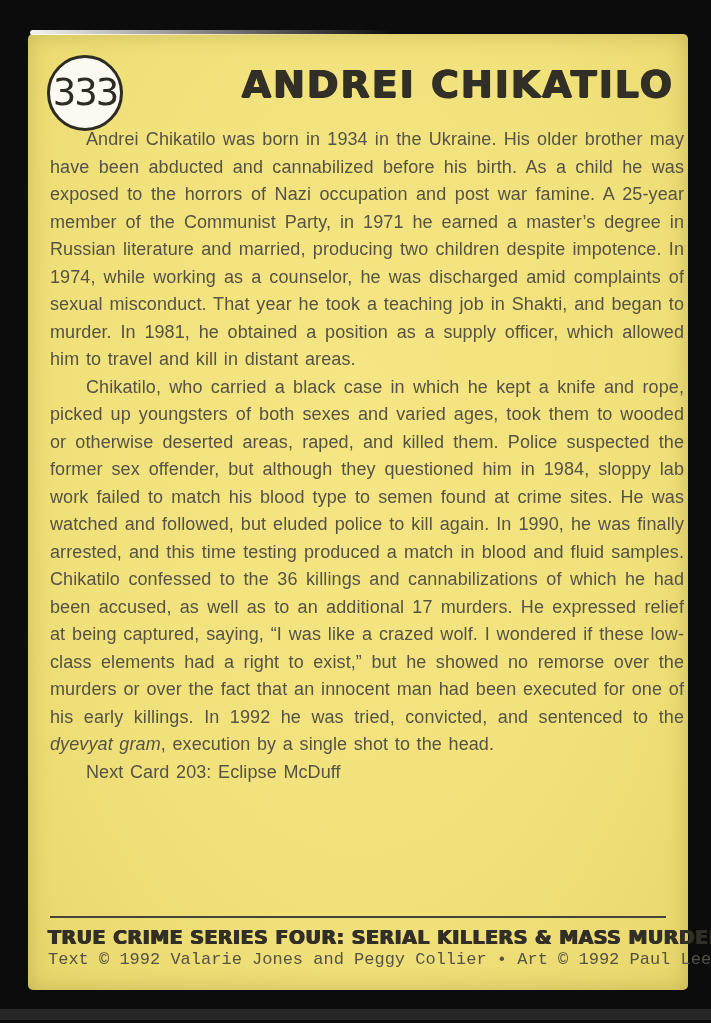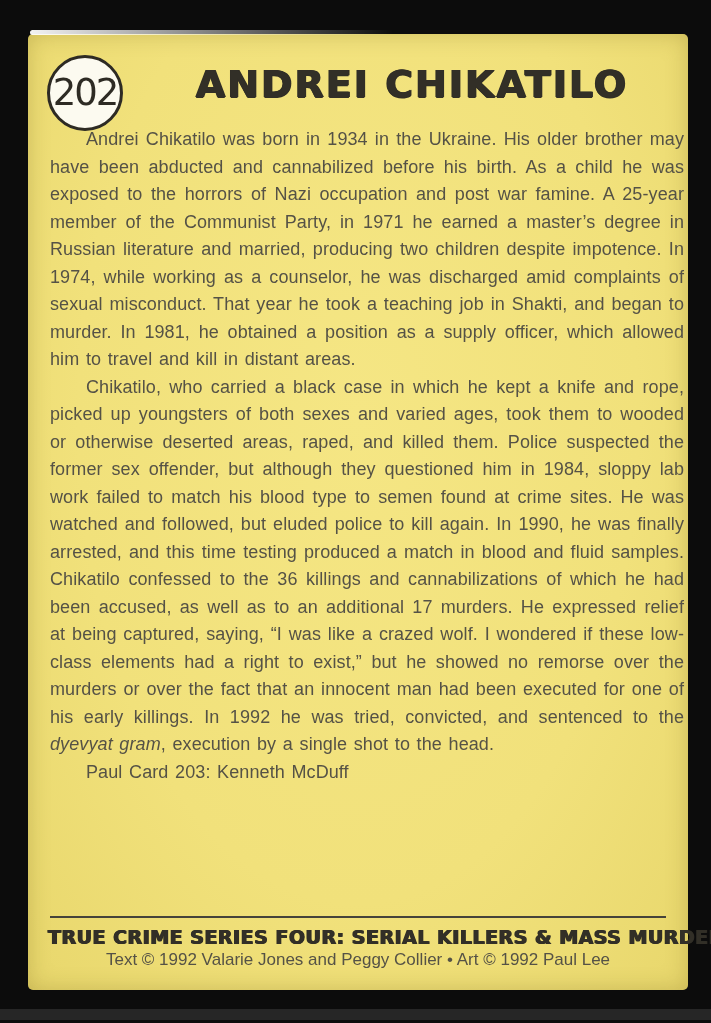--- a/index.html
+++ b/index.html
@@ -61,22 +61,22 @@
   }
   .badge span {
     font-family: "DejaVu Sans", sans-serif;
     font-size: 37px;
     letter-spacing: -2px;
     color: #2e2b24;
     transform: translateY(-1px);
   }
   .title {
     margin: 0;
-    padding: 26px 0 0 108px;
-    text-align: center;
+    padding: 26px 14px 0 108px;
+    text-align: right;
     font-family: "DejaVu Sans", sans-serif;
     font-size: 38px;
     line-height: 48px;
     font-weight: bold;
     letter-spacing: 2px;
     color: #322f27;
     
     text-shadow: 0.8px 0 0 #322f27, -0.8px 0 0 #322f27, 0 0.5px 0 #322f27;
   }
   .body-text {
@@ -119,40 +119,41 @@
     letter-spacing: 0.5px;
     color: #322f27;
     text-shadow: 0.7px 0 0 #322f27, -0.7px 0 0 #322f27;
     white-space: nowrap;
   }
   .credits {
     font-size: 17px;
     line-height: 21.5px;
     color: #555246;
     white-space: nowrap;
+    font-family: Liberation Mono, monospace;
   }
 </style>
 </head>
 <body>
 
 <div class="scan">
   <div class="scan-band"></div>
 
   <div class="card">
 
     <div class="badge">
-      <span>202</span>
+      <span>333</span>
     </div>
 
     <h1 class="title">ANDREI CHIKATILO</h1>
 
     <div class="body-text">
       <p class="para">Andrei Chikatilo was born in 1934 in the Ukraine. His older brother may have been abducted and cannabilized before his birth. As a child he was exposed to the horrors of Nazi occupation and post war famine. A 25-year member of the Communist Party, in 1971 he earned a master’s degree in Russian literature and married, producing two children despite impotence. In 1974, while working as a counselor, he was discharged amid complaints of sexual misconduct. That year he took a teaching job in Shakti, and began to murder. In 1981, he obtained a position as a supply officer, which allowed him to travel and kill in distant areas.</p>
       <p class="para"><span>Chikatilo, who carried a black case in which he kept a knife and rope, picked up youngsters of both sexes and varied ages, took them to wooded or otherwise deserted areas, raped, and killed them. Police suspected the former sex offender, but although they questioned him in 1984, sloppy lab work failed to match his blood type to semen found at crime sites. He was watched and followed, but eluded police to kill again. In 1990, he was finally arrested, and this time testing produced a match in blood and fluid samples. Chikatilo confessed to the 36 killings and cannabilizations of which he had been accused, as well as to an additional 17 murders. He expressed relief at being captured, saying, “I was like a crazed wolf. I wondered if these low-class elements had a right to exist,” but he showed no remorse over the murders or over the fact that an innocent man had been executed for one of his early killings. In 1992 he was tried, convicted, and sentenced to the </span><i>dyevyat gram</i><span>, execution by a single shot to the head.</span></p>
-      <p class="next-card">Paul Card 203: Kenneth McDuff</p>
+      <p class="next-card">Next Card 203: Eclipse McDuff</p>
     </div>
 
     <div class="footer">
       <div class="divider"></div>
       <div class="series">TRUE CRIME SERIES FOUR: SERIAL KILLERS &amp; MASS MURDERERS</div>
       <div class="credits">Text © 1992 Valarie Jones and Peggy Collier • Art © 1992 Paul Lee</div>
     </div>
 
   </div>
 </div>

